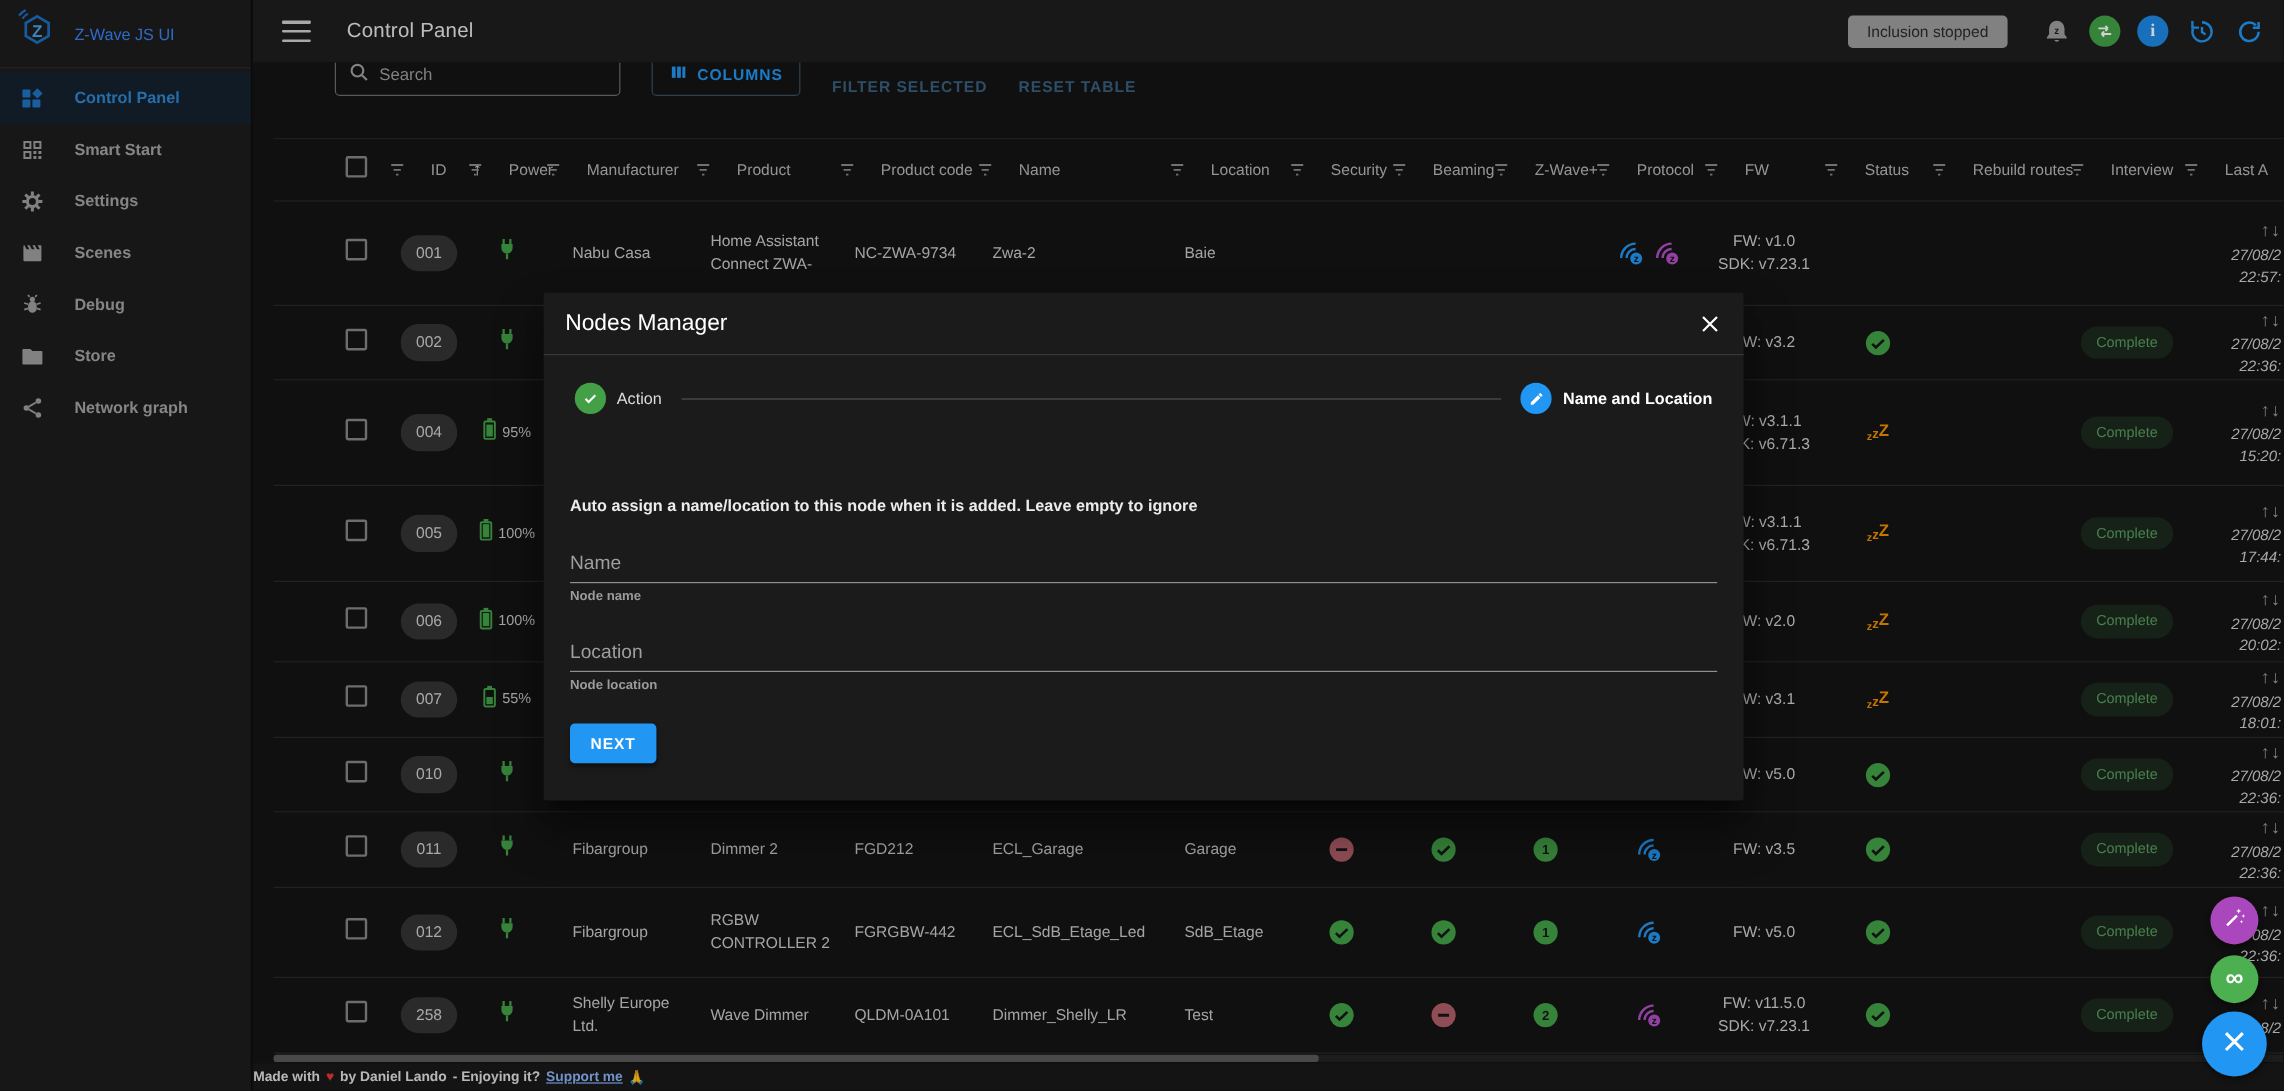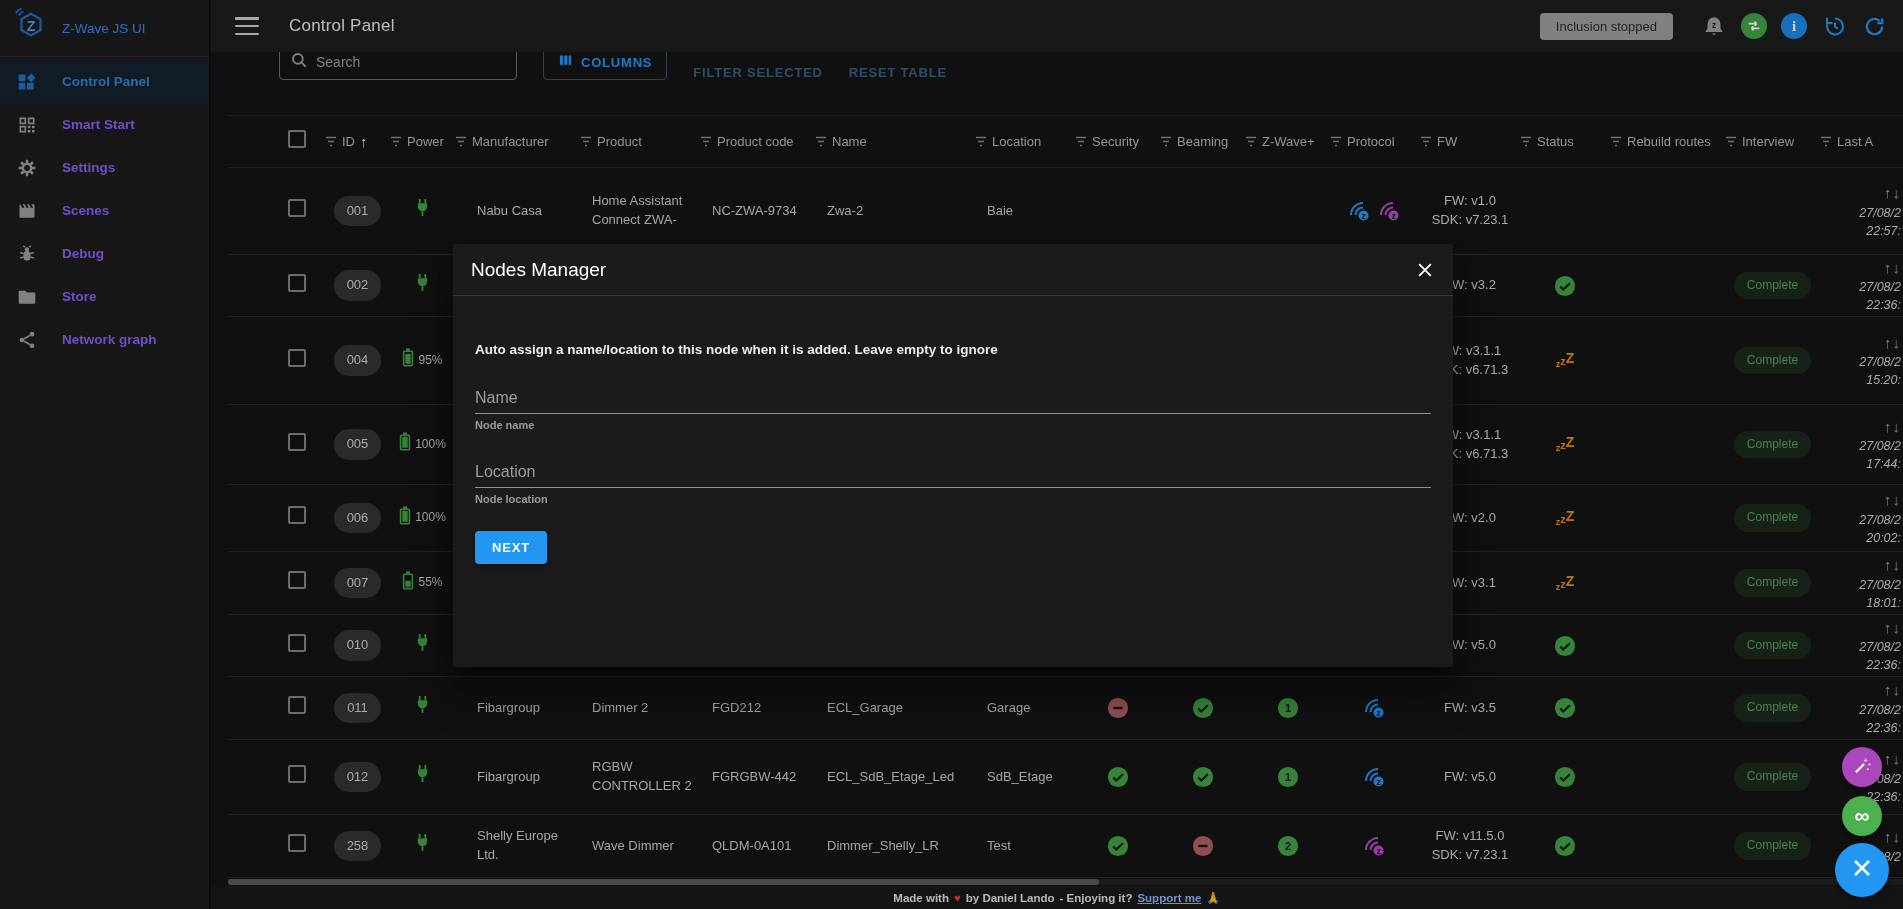--- a/index.html
+++ b/index.html
@@ -4,21 +4,21 @@
 <style>
   * { box-sizing: border-box; margin: 0; padding: 0; }
   html,body { width:1903px; height:909px; overflow:hidden; }
   body { background:#121212; font-family:"Liberation Sans",sans-serif; color:#e0e0e0; position:relative; }
 
   
   .sidebar { position:absolute; left:0; top:0; width:210px; height:909px; background:#1d1d1d; z-index:5; border-right:1px solid #0b0b0b; }
   .sidebar-header { height:57px; display:flex; align-items:center; gap:12px; padding:0 12px; border-bottom:1px solid #2e2e2e; }
   .sidebar-title { font-size:13.5px; color:#3b82f6; }
   .nav { padding-top:3px; }
-  .nav-item { height:43px; display:flex; align-items:center; gap:24px; padding:0 16px; color:#8b5cf6; font-weight:bold; font-size:13.5px; cursor:pointer; }
+  .nav-item { height:43px; display:flex; align-items:center; gap:24px; padding:0 16px; color:#a3a3a3; font-weight:bold; font-size:13.5px; cursor:pointer; }
   .nav-item .icn { width:22px; height:22px; color:#9e9e9e; display:flex; align-items:center; justify-content:center; }
   .nav-item.active { background:#14222e; color:#2e86d1; }
   .nav-item.active .icn { color:#1f74c4; }
 
   
   .appbar { position:absolute; left:211px; top:0; right:0; height:52px; background:#1e1e1e; display:flex; align-items:center; z-index:4; padding:0 16px; }
   .hamburger { width:24px; height:18px; display:flex; flex-direction:column; justify-content:space-between; margin-left:8px; cursor:pointer; }
   .hamburger span { height:2.5px; background:#cfcfcf; border-radius:1px; }
   .appbar-title { font-size:17px; color:#e6e6e6; margin-left:30px; letter-spacing:.2px; }
   .appbar-right { margin-left:auto; display:flex; align-items:center; gap:14px; }
@@ -35,21 +35,21 @@
   .search-box input { background:transparent; border:none; outline:none; color:#e0e0e0; font-size:14px; width:100%; }
   .search-box input::placeholder { color:#9e9e9e; }
   .btn-outlined { height:36px; border:1px solid #39515f; border-radius:4px; color:#2196f3; font-size:13px; font-weight:bold; letter-spacing:.8px; display:flex; align-items:center; gap:8px; padding:0 14px; cursor:pointer; }
   .btn-text { color:#39607e; font-size:13px; font-weight:bold; letter-spacing:.8px; cursor:default; }
 
   
   .table { position:absolute; left:17px; top:63px; width:1675px; }
   .trow { display:grid; grid-template-columns:97px 65px 65px 125px 120px 115px 160px 100px 85px 85px 85px 90px 100px 90px 115px 95px 83px; align-items:center; border-bottom:1px solid #2a2a2a; }
   .thead { height:53px; border-top:1px solid #262626; color:#b5b5b5; }
   .tcell { font-size:13px; color:#c9c9c9; padding-left:12px; line-height:1.45; }
-  .hcell { display:flex; align-items:center; gap:5px; font-size:13px; white-space:nowrap; cursor:pointer; }
+  .hcell { display:flex; align-items:center; gap:22px; font-size:13px; white-space:nowrap; cursor:pointer; }
   .hcell .flt { color:#8a8a8a; display:flex; }
   .sort { color:#e6e6e6; font-size:15px; font-weight:bold; }
   .c-select { padding-left:60px; }
   .cb { width:18px; height:18px; border:2px solid #858585; border-radius:2px; display:inline-block; cursor:pointer; }
   .chip { background:#343434; color:#cfcfcf; border-radius:15px; padding:6px 13px; font-size:13px; display:inline-block; }
   .cell-center { display:flex; justify-content:center; align-items:center; gap:4px; padding-left:0; }
   .pct { font-size:12px; color:#c9c9c9; }
   .cicon { width:22px; height:22px; display:inline-flex; }
   .proto { width:26px; height:24px; display:inline-flex; }
   .fwcell { text-align:center; padding-left:0; font-size:13px; color:#cfcfcf; }
@@ -58,21 +58,21 @@
   .lastcell { text-align:right; padding-right:2px; font-size:12.5px; font-style:italic; color:#cfcfcf; }
   .updown { font-style:normal; color:#9e9e9e; font-size:15px; letter-spacing:1px; }
   .sleep i { font-style:normal; font-weight:bold; color:#ef8f00; }
   .sleep i:nth-child(1){ font-size:9px; }
   .sleep i:nth-child(2){ font-size:11px; vertical-align:2px; }
   .sleep i:nth-child(3){ font-size:14px; vertical-align:4px; }
   .hscroll { position:absolute; left:17px; right:0; top:827px; height:6px; background:#232323; }
   .hscroll .thumb { position:absolute; left:0; top:0; height:6px; width:52%; background:#5a5a5a; border-radius:3px; }
 
   
-  .footer { position:absolute; left:211px; right:0; bottom:0; height:23px; background:#191919; display:flex; align-items:center; justify-content:center; gap:5px; font-size:11.5px; font-weight:bold; color:#e0e0e0; z-index:6; }
+  .footer { position:absolute; left:211px; right:0; bottom:0; height:23px; background:#191919; display:flex; align-items:center; gap:5px; font-size:11.5px; font-weight:bold; color:#e0e0e0; z-index:6; }
   .heart { color:#e53935; }
   .footer a { color:#8ab4f8; cursor:pointer; text-decoration:underline; }
 
   
   .scrim { position:absolute; inset:0; background:rgba(0,0,0,.18); z-index:7; }
   .modal { position:absolute; left:453px; top:244px; width:1000px; height:423px; background:#1b1b1b; z-index:8; box-shadow:0 11px 15px -7px rgba(0,0,0,.5), 0 24px 38px 3px rgba(0,0,0,.35); border-radius:2px; }
   .modal-header { height:52px; display:flex; align-items:center; padding:0 18px; border-bottom:1px solid #383838; }
   .modal-title { font-size:19px; font-weight:normal; color:#fff; }
   .modal-close { margin-left:auto; cursor:pointer; display:flex; }
   .stepper { display:flex; align-items:center; gap:10px; padding:0 26px; height:72px; }
@@ -904,20 +904,39 @@
 
   <div class="modal">
     <div class="modal-header">
       <span class="modal-title">Nodes Manager</span>
       <span class="modal-close">
         <svg width="20" height="20" viewBox="0 0 24 24" stroke="#fff" stroke-width="2.2">
             <path d="M5 5l14 14M19 5 5 19"></path>
           </svg>
       </span>
     </div>
+    <div class="stepper">
+      <div class="step">
+        <span class="step-circle done">
+          <svg width="14" height="14" viewBox="0 0 24 24" fill="none" stroke="#fff" stroke-width="3">
+              <path d="M5 12.5l4.5 4.5L19 7.5"></path>
+            </svg>
+        </span>
+        <span>Action</span>
+      </div>
+      <div class="step-line"></div>
+      <div class="step active">
+        <span class="step-circle edit">
+          <svg width="13" height="13" viewBox="0 0 24 24" fill="#fff">
+              <path d="M3 17.2V21h3.8L17.9 9.9l-3.8-3.8zM20.7 7.1a1 1 0 0 0 0-1.4l-2.4-2.4a1 1 0 0 0-1.4 0l-1.9 1.9 3.8 3.8z"></path>
+            </svg>
+        </span>
+        <span>Name and Location</span>
+      </div>
+    </div>
     <div class="modal-body">
       <div class="modal-desc">Auto assign a name/location to this node when it is added. Leave empty to ignore</div>
       <div class="field">
         <input type="text" placeholder="Name" style="">
         <div class="hint">Node name</div>
       </div>
       <div class="field">
         <input type="text" placeholder="Location" style="">
         <div class="hint">Node location</div>
       </div>

